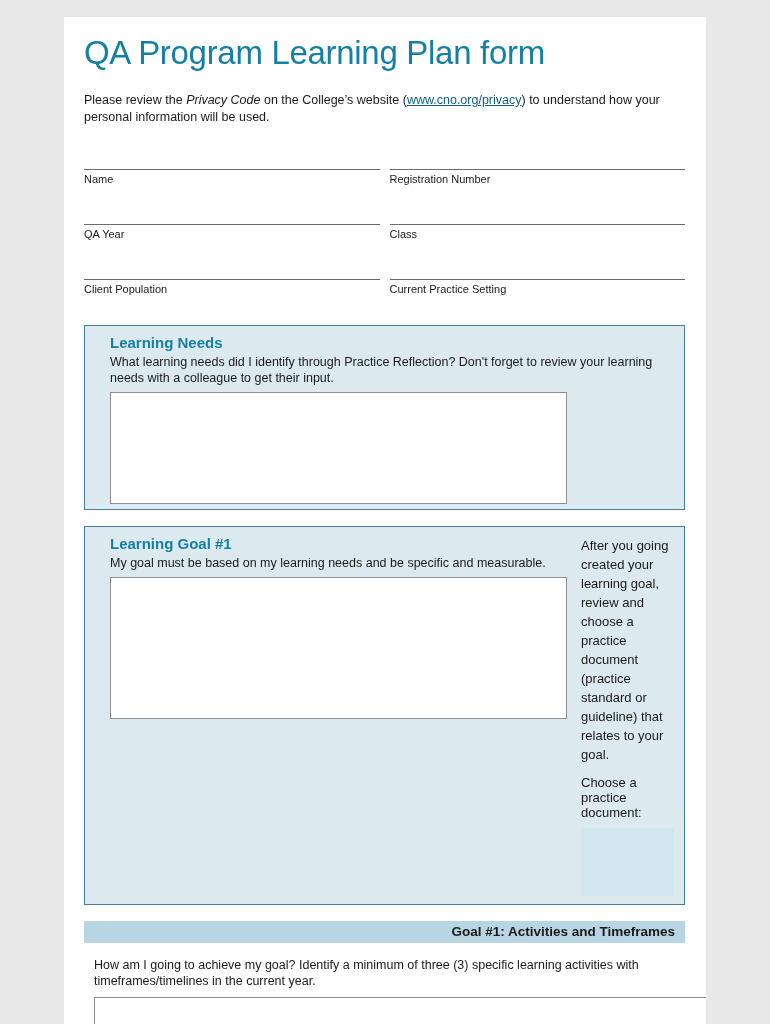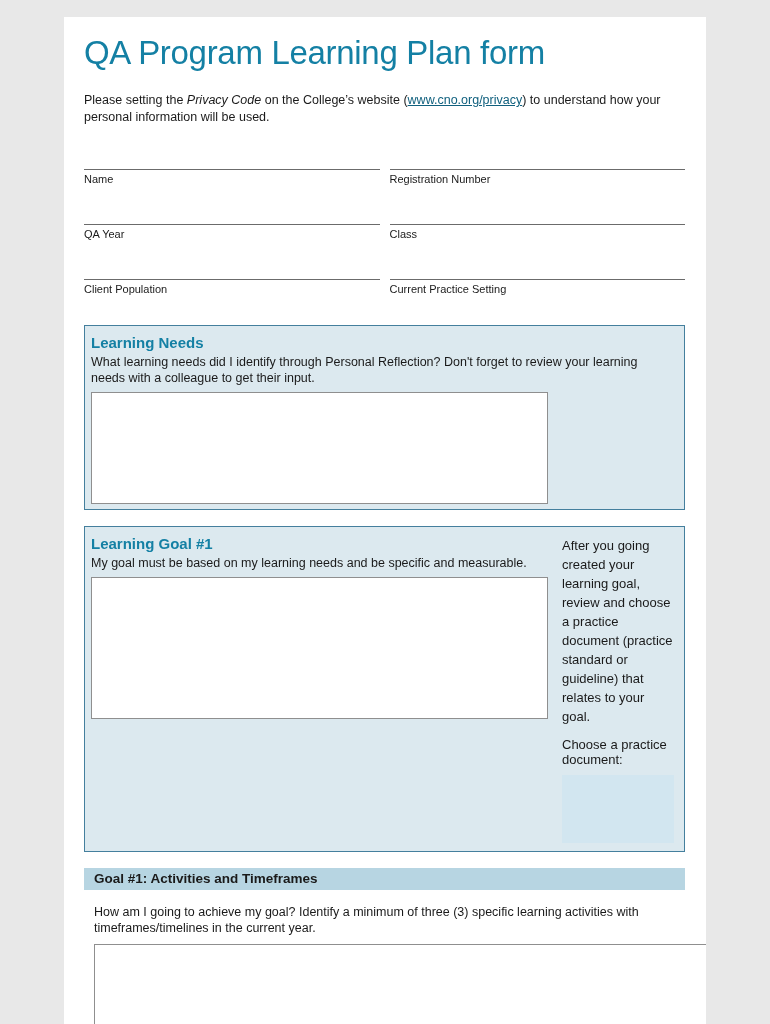--- a/index.html
+++ b/index.html
@@ -28,62 +28,62 @@
 
   .fields-grid{
     margin-top:14px;display:grid;grid-template-columns:1fr 1fr;
     column-gap:13px;row-gap:8px;gap:10px;
   }
   .field-line{height:30px;border-bottom:1px solid #6b6b6b;cursor:text;}
   .field-label{font-size:11px;margin-top:3px;}
 
   .box{
     margin-top:30px;border:1px solid var(--box_border);background:var(--box_bg);
-    padding:8px 10px 5px 6px;
+    padding:8px 10px 5px 25px;
   }
   .box.goal{margin-top:16px;padding-bottom:8px;}
   .box h3{margin:0 0 3px 0;font-size:15px;font-weight:bold;color:var(--accent);}
   .box .desc{margin:0 0 6px 0;font-size:12.5px;line-height:1.3;}
   .box-body{display:flex;gap:10px;}
   .fill-area{
     background:#fff;border:1px solid #8f8f8f;cursor:text;
   }
   .needs-area{width:457px;height:112px;}
   .goal-area{width:457px;height:142px;}
   .side-col{flex:1;min-width:0;}
   .sidebar-text{margin:2px 0 0 4px;font-size:13px;line-height:1.46;}
   .choose-label{margin:10px 0 8px 4px;font-size:13px;}
   .dropdown-box{
     margin-left:4px;height:68px;background:var(--dropdown_bg);cursor:pointer;
   }
 
   .section-bar{
     margin-top:16px;background:var(--bar_bg);padding:3px 10px 4px 10px;
   }
-  .section-bar h3{margin:0;font-size:13.5px;font-weight:bold;color:#1a1a1a;}
+  .section-bar h3{margin:0;font-size:13.5px;font-weight:bold;color:#1a1a1a;text-align:right;}
   .activities-desc{
     margin:14px 0 8px 0;padding:0 10px;font-size:12.5px;line-height:1.3;
     max-width:740px;
   }
   .activities-area{margin-left:10px;width:710px;height:168px;}
 
   .footer-bar{
     position:absolute;left:62px;bottom:0;width:271px;height:10px;
     background:var(--footer_bar);
   }
 </style>
 </head>
 <body>
 
 <div class="page">
   <div class="content">
 
     <h1 class="page-title">QA Program Learning Plan form</h1>
 
-    <p class="intro-paragraph"><span>Please setting the </span><em>Privacy Code</em><span> on the College’s website (</span><a href="#">www.cno.org/privacy</a><span>) to understand how your personal information will be used.</span></p>
+    <p class="intro-paragraph"><span>Please review the </span><em>Privacy Code</em><span> on the College’s website (</span><a href="#">www.cno.org/privacy</a><span>) to understand how your personal information will be used.</span></p>
 
     <div class="fields-grid">
       <div class="field">
         <div class="field-line"></div>
         <div class="field-label">Name</div>
       </div>
       <div class="field">
         <div class="field-line"></div>
         <div class="field-label">Registration Number</div>
       </div>
@@ -100,21 +100,21 @@
         <div class="field-label">Client Population</div>
       </div>
       <div class="field">
         <div class="field-line"></div>
         <div class="field-label">Current Practice Setting</div>
       </div>
     </div>
 
     <section class="box">
       <h3>Learning Needs</h3>
-      <p class="desc">What learning needs did I identify through Personal Reflection? Don't forget to review your learning needs with a colleague to get their input.</p>
+      <p class="desc">What learning needs did I identify through Practice Reflection? Don't forget to review your learning needs with a colleague to get their input.</p>
       <div class="box-body">
         <div class="fill-area needs-area"></div>
       </div>
     </section>
 
     <section class="box goal">
       <div class="box-body">
         <div>
           <h3>Learning Goal #1</h3>
           <p class="desc">My goal must be based on my learning needs and be specific and measurable.</p>

